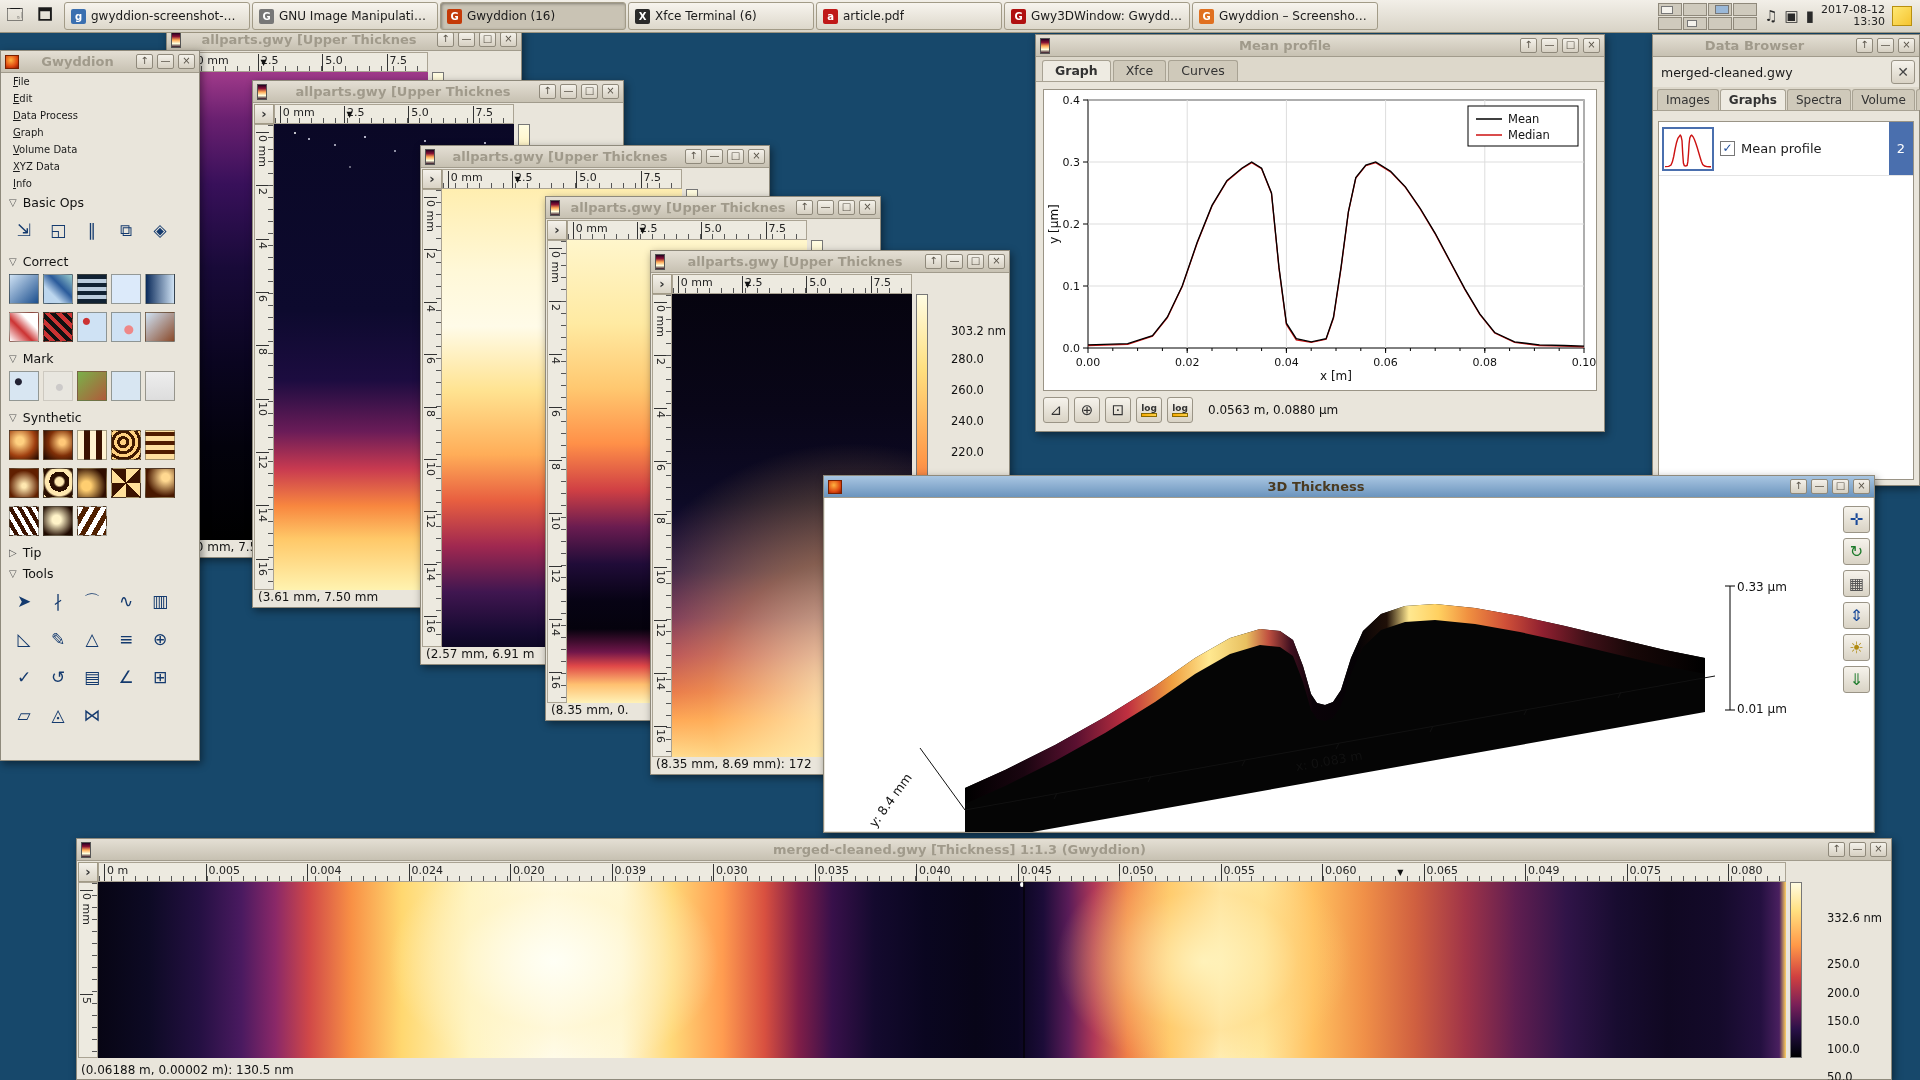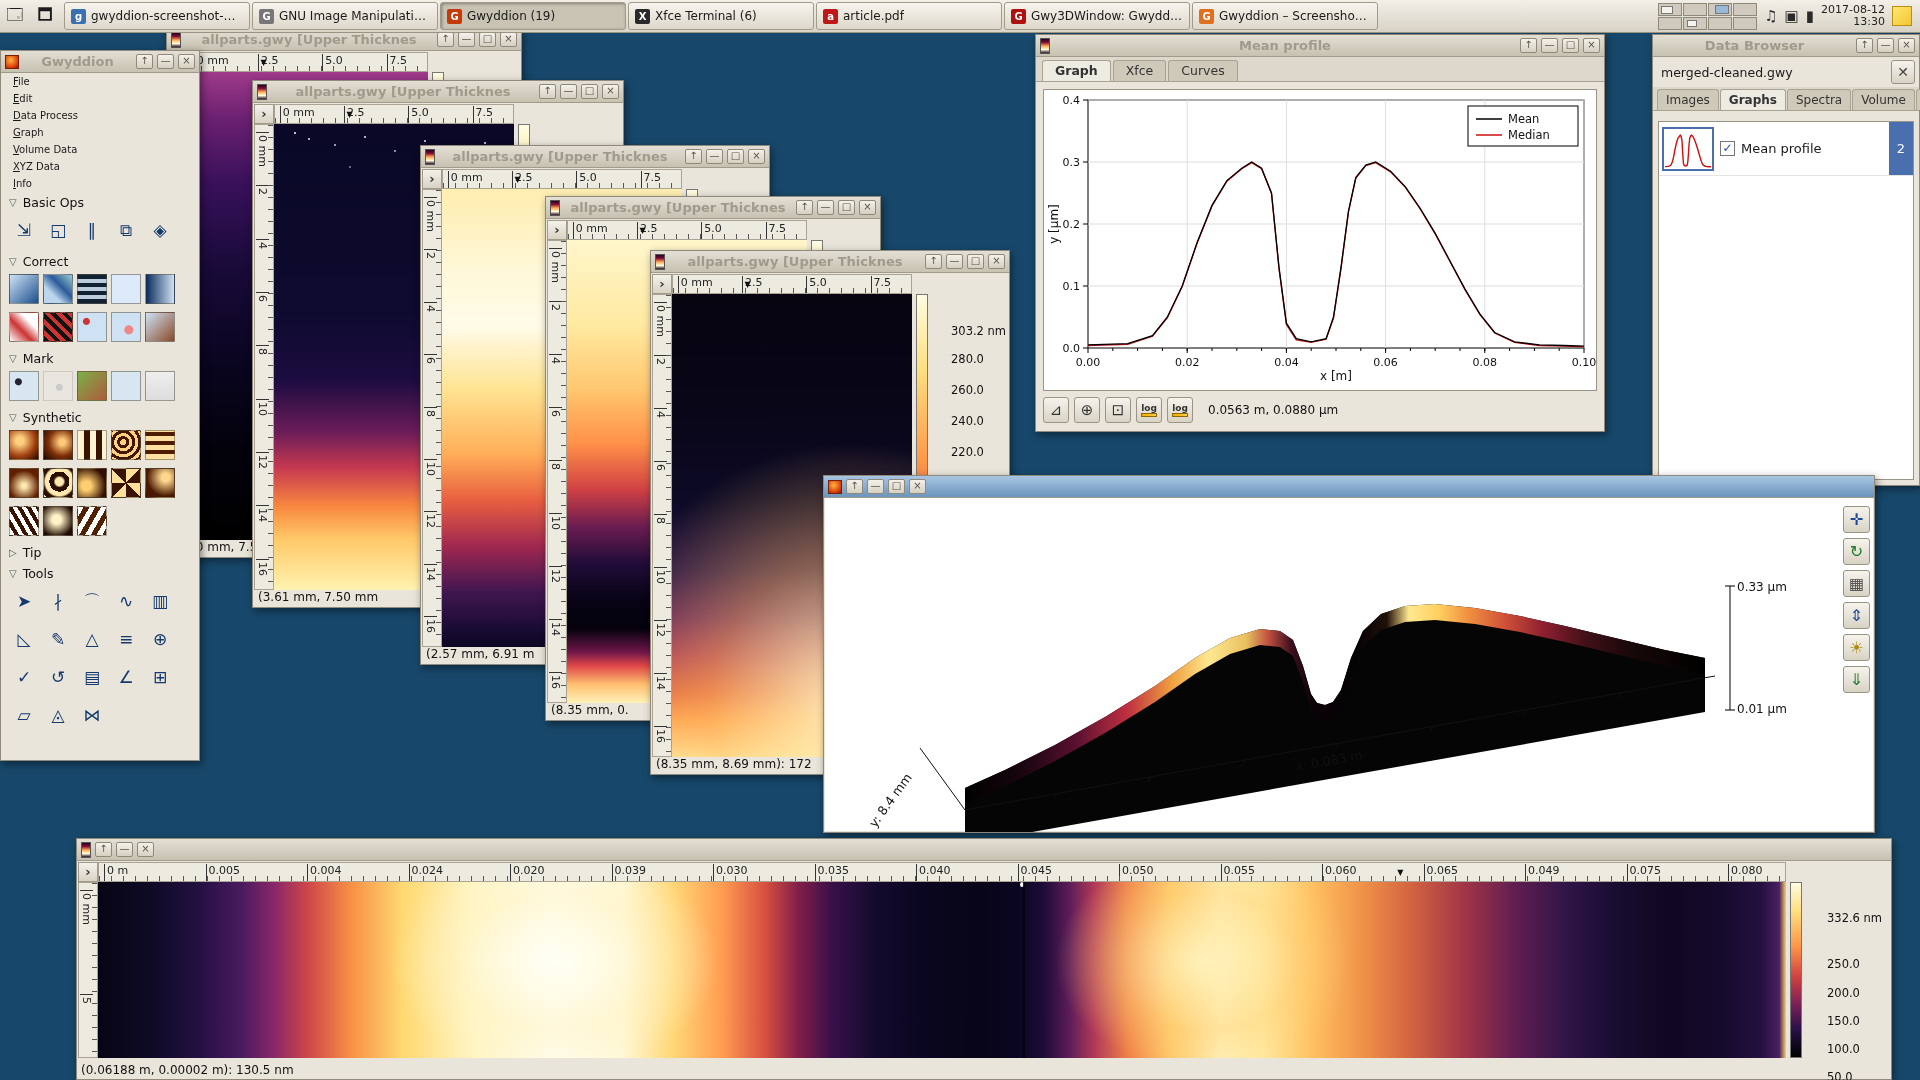--- a/index.html
+++ b/index.html
@@ -162,21 +162,21 @@
         <div class="tbn">
           <span class="appic" style="background: rgb(58, 111, 176);">g</span>
           <span class="lbl">gwyddion-screenshot-3....</span>
         </div>
         <div class="tbn">
           <span class="appic" style="background: rgb(119, 119, 119);">G</span>
           <span class="lbl">GNU Image Manipulatio...</span>
         </div>
         <div class="tbn pressed">
           <span class="appic" style="background: rgb(196, 58, 8);">G</span>
-          <span class="lbl">Gwyddion (19)</span>
+          <span class="lbl">Gwyddion (16)</span>
         </div>
         <div class="tbn">
           <span class="appic" style="background: rgb(42, 42, 42);">X</span>
           <span class="lbl">Xfce Terminal (6)</span>
         </div>
         <div class="tbn">
           <span class="appic" style="background: rgb(192, 24, 24);">a</span>
           <span class="lbl">article.pdf</span>
         </div>
         <div class="tbn">
@@ -639,20 +639,21 @@
           <div class="cbx">✓</div>
           <span class="blbl">Mean profile</span>
           <div class="badge">2</div>
         </div>
       </div>
   </div>
 
   <div id="win3d" class="win">
     <div class="tb active">
       <div class="gwyicon"></div>
+      <div class="ttl">3D Thickness</div>
       <div class="tbtn">↑</div>
       <div class="tbtn">—</div>
       <div class="tbtn">□</div>
       <div class="tbtn">×</div>
     </div>
     <div id="w3body">
       <svg id="svg3d" width="1010" height="334" viewBox="0 0 1010 334">
         <defs>
           <linearGradient id="surf" x1="0" y1="0" x2="1" y2="0">
             <stop offset="0" stop-color="#000000"></stop>
@@ -710,20 +711,21 @@
         <div class="w3btn" style="color:#1a4a9a">⇕</div>
         <div class="w3btn" style="color:#b08a10">☀</div>
         <div class="w3btn" style="color:#1c7a2a">⇓</div>
       </div>
     </div>
   </div>
 
   <div id="bottomwin" class="win">
     <div class="tb">
       <div class="stripicon"></div>
+      <div class="ttl">merged-cleaned.gwy [Thickness] 1:1.3 (Gwyddion)</div>
       <div class="tbtn">↑</div>
       <div class="tbtn">—</div>
       <div class="tbtn">×</div>
     </div>
     <div class="detach" style="top:23px;">›</div>
     <div class="hruler" id="bruler" style="left:21px; top:23px; width:1688px;">
         <span class="rlab" style="left: 0.3%;">0 m</span>
         <span class="rlab" style="left: 6.32%;">0.005</span>
         <span class="rlab" style="left: 12.34%;">0.004</span>
         <span class="rlab" style="left: 18.36%;">0.024</span>

